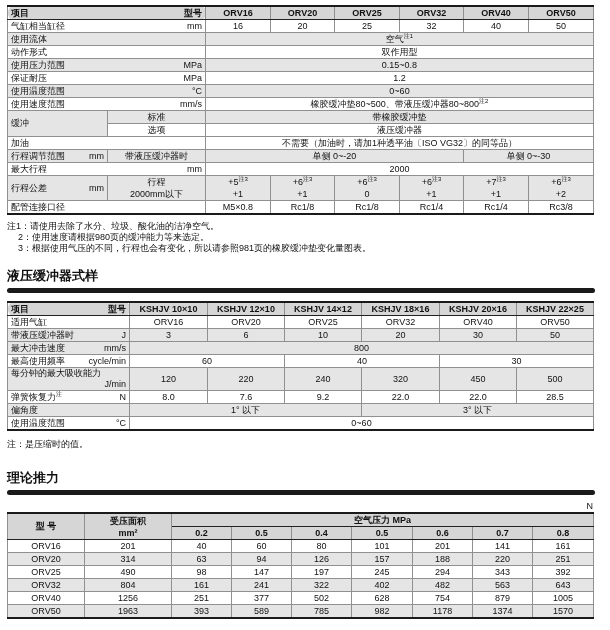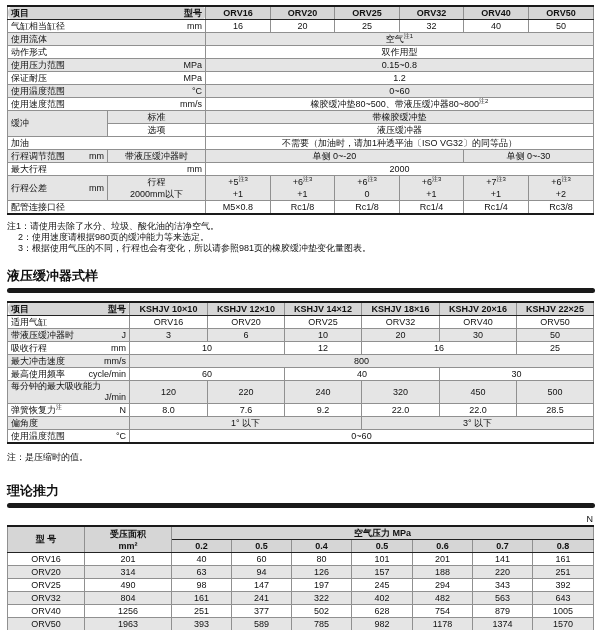--- a/index.html
+++ b/index.html
@@ -203,27 +203,20 @@
     </tr>
     <tr class="shade">
       <td class="lbl"><span>带液压缓冲器时</span><span class="unit">J</span></td>
       <td class="c">3</td>
       <td class="c">6</td>
       <td class="c">10</td>
       <td class="c">20</td>
       <td class="c">30</td>
       <td class="c">50</td>
     </tr>
-    <tr>
-      <td class="lbl"><span>吸收行程</span><span class="unit">mm</span></td>
-      <td colspan="2" class="c">10</td>
-      <td class="c">12</td>
-      <td colspan="2" class="c">16</td>
-      <td class="c">25</td>
-    </tr>
     <tr class="shade">
       <td class="lbl"><span>最大冲击速度</span><span class="unit">mm/s</span></td>
       <td colspan="6" class="c">800</td>
     </tr>
     <tr>
       <td class="lbl"><span>最高使用频率</span><span class="unit">cycle/min</span></td>
       <td colspan="2" class="c">60</td>
       <td colspan="2" class="c">40</td>
       <td colspan="2" class="c">30</td>
     </tr>

